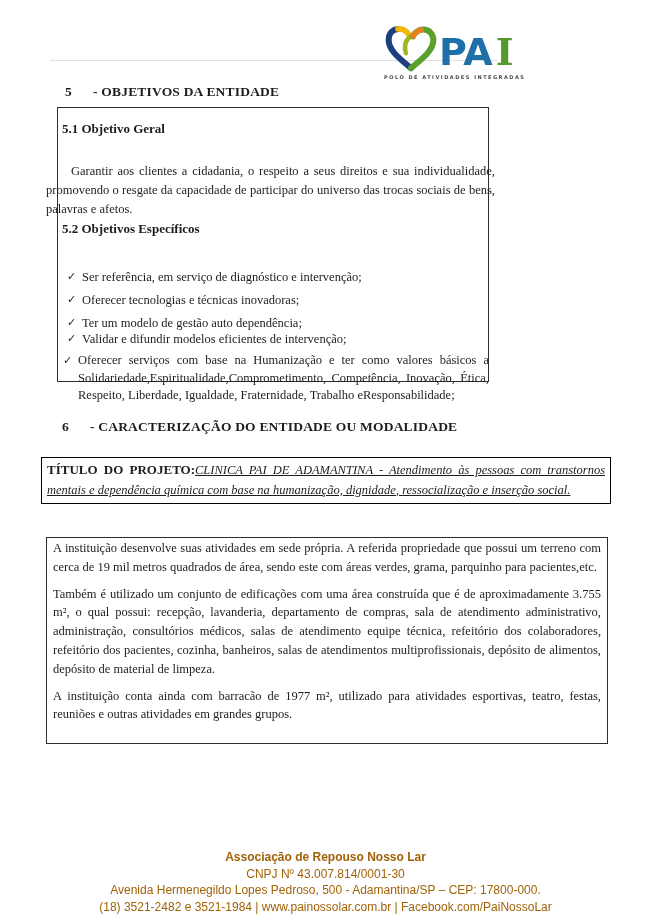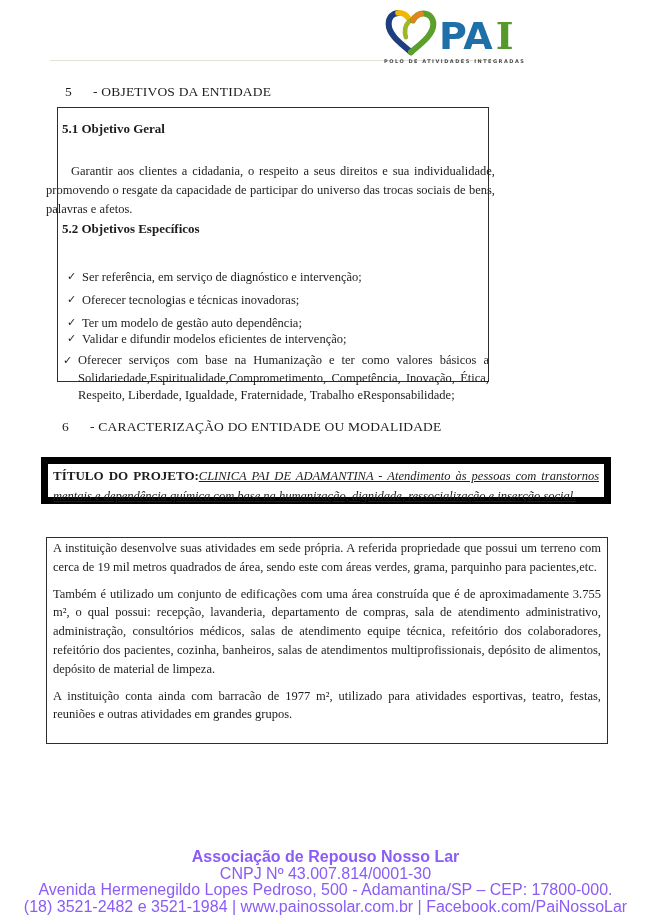--- a/index.html
+++ b/index.html
@@ -5,29 +5,29 @@
   html,body { margin:0; padding:0; background:#888; }
   .page {
     position:relative; width:651px; height:920px; margin:0 auto;
     background:#ffffff; overflow:hidden;
     font-family:"Liberation Serif", serif; color:#1d1d1d;
   }
 
   
   .header-rule { position:absolute; left:50px; top:60px; width:447px; border-top:1px solid #e1e1da; }
   .logo { position:absolute; left:384px; top:9px; width:150px; }
-  .logo-row { display:flex; align-items:center; }
+  .logo-row { display:flex; align-items:center;margin-top:16px; }
   .logo-heart { width:54px; height:47px; flex:0 0 auto; }
   .logo-letters { display:flex; align-items:flex-end; height:47px; margin-left:1px; }
   .logo-pa { font-family:"DejaVu Sans", sans-serif; font-weight:bold; font-size:38px; line-height:40px; color:#1f70a8; letter-spacing:0px; }
   .logo-i  { font-family:"DejaVu Serif", serif; font-weight:bold; font-size:38px; line-height:40px; color:#55992c; margin-left:3px; }
   .logo-caption { font-family:"DejaVu Sans", sans-serif; font-weight:bold; font-size:5px; letter-spacing:1.5px; color:#4a4a4a; white-space:nowrap; margin-top:2px; }
 
   
-  .sec-heading { position:absolute; font-weight:normal; font-size:13.5px; letter-spacing:0.2px; white-space:nowrap; }
+  .sec-heading { position:absolute; font-weight:bold; font-size:13.5px; letter-spacing:0.2px; white-space:nowrap; }
   .sec-heading .sec-num { display:inline-block; width:28px; }
   .h5 { left:65px; top:84px; }
   .h6 { left:62px; top:419px; }
 
   
   .box1 { position:absolute; left:57px; top:107px; width:432px; height:275px;
           border:1px solid #2e2e2e; box-sizing:border-box; font-size:12.5px; }
   .b1-h { font-weight:bold; font-size:13px; margin:0 0 0 4px; }
   .b1-h1 { margin-top:13px; }
   .b1-h2 { margin-top:2px; }
@@ -35,33 +35,33 @@
   .b1-list { list-style:none; margin:31px 0 0 0; padding:0 3px 0 0; }
   .b1-list li { position:relative; padding-left:24px; line-height:18px; margin-bottom:5px; }
   .b1-list li .check { position:absolute; left:9px; top:0; font-family:"DejaVu Sans", sans-serif; font-size:11px; }
   .b1-list li.li3 { margin-bottom:-2px; }
   .b1-list li.li4 { margin-bottom:4px; }
   .b1-list li.li5 { padding-left:20px; text-align:justify; line-height:17.5px; margin-right:-4px; }
   .b1-list li.li5 .check { left:5px; }
 
   
   .titlebox { position:absolute; left:41px; top:457px; width:570px; height:47px;
-              border:7px solid #000000; box-sizing:border-box; padding:2px 5px 4px 5px; }
+              border:1px solid #000000; box-sizing:border-box; padding:2px 5px 4px 5px; }
   .titlebox p { margin:0; text-align:justify; font-size:12.5px; line-height:19.5px; }
   .pt-label { font-weight:bold; font-size:13px; }
   .pt-title { font-style:italic; text-decoration:underline; }
 
   
   .bigbox { position:absolute; left:46px; top:537px; width:562px; height:207px;
             border:1px solid #2e2e2e; box-sizing:border-box; padding:1px 6px 0 6px; font-size:12.5px; }
   .bigbox p { margin:0 0 8px 0; text-align:justify; line-height:18.8px; }
 
   
   .footer { position:absolute; left:0; right:0; top:849px; text-align:center;
-            font-family:"Liberation Sans", sans-serif; font-size:16px; line-height:16.5px; color:#8b5cf6; }
+            font-family:"Liberation Sans", sans-serif; font-size:12px; line-height:16.5px; color:#a16207; }
   .footer .f-org { font-weight:bold; }
 </style>
 </head>
 <body>
 
 <div class="page">
 
   <div class="header-rule"></div>
 
   <div class="logo">

